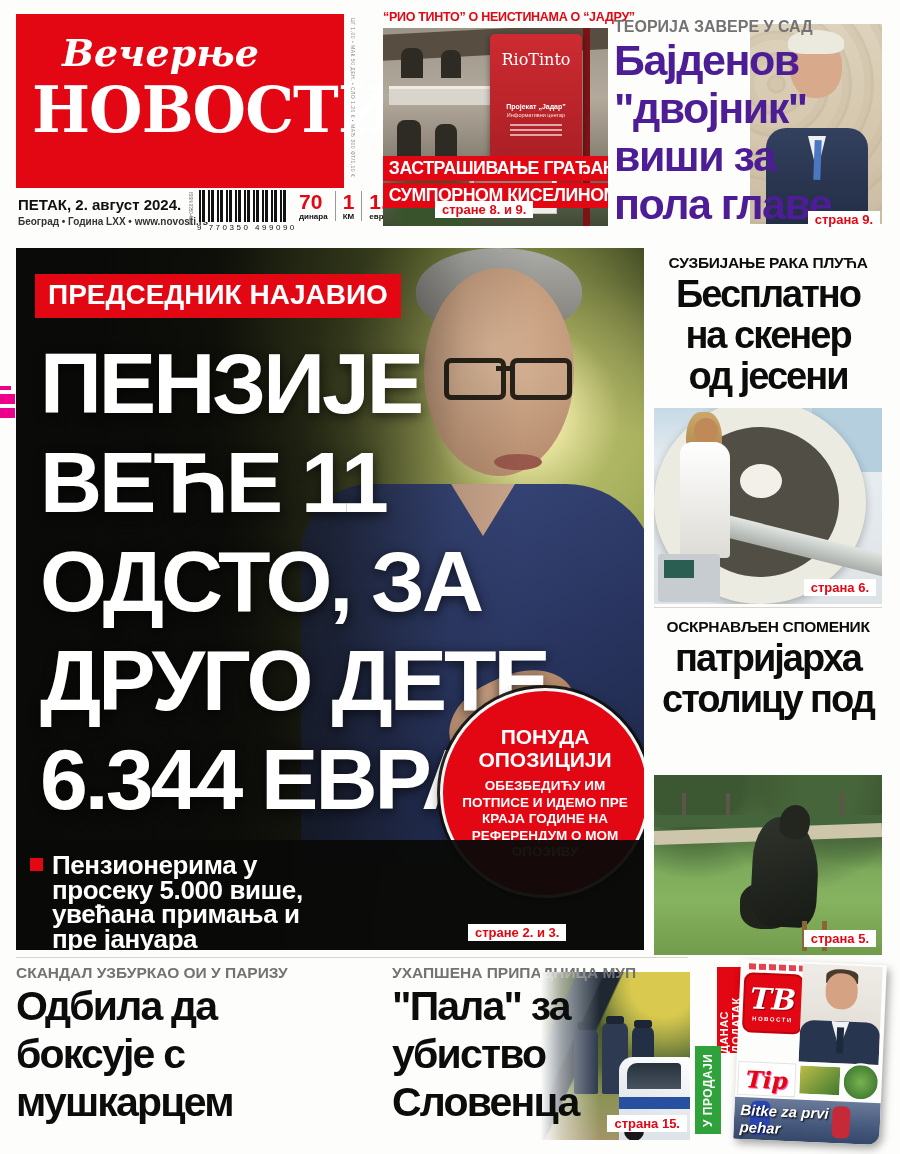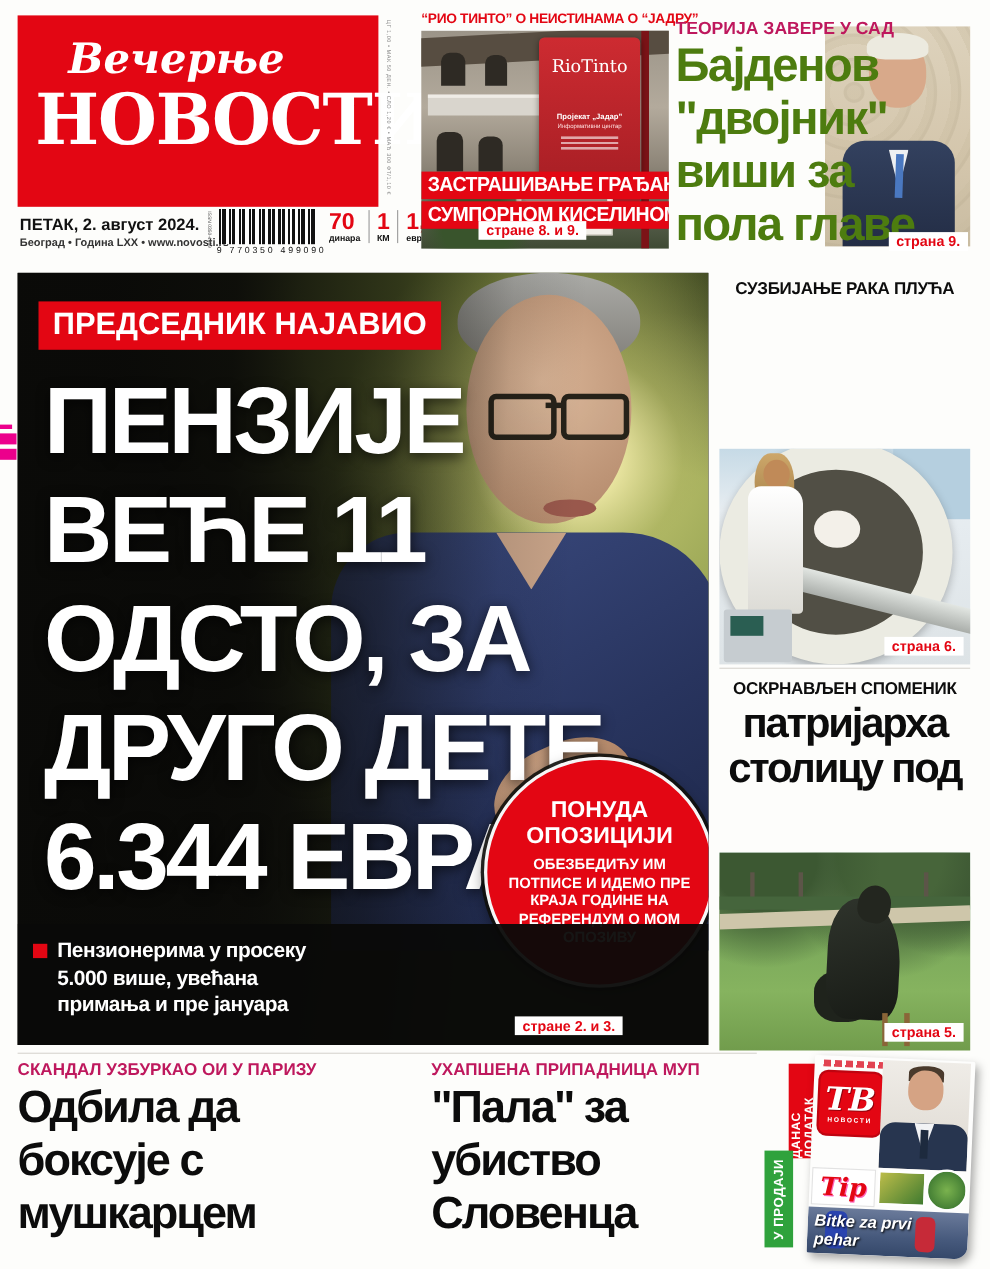--- a/index.html
+++ b/index.html
@@ -23,21 +23,21 @@
   .price-group{left:292px;top:191px;display:flex;}
   .price{padding:0 7px;text-align:left;}
   .price + .price{border-left:1px solid #999;}
   .price-val{color:#e30613;font-weight:bold;font-size:21px;line-height:21px;}
   .price-unit{color:#111;font-weight:bold;font-size:8px;}
 
   .reg-mark{left:0;background:#ec008c;}
 
   
   .chip{background:#fff;color:#e30613;font-weight:bold;font-size:13px;padding:1px 7px;white-space:nowrap;}
-  .kicker-black{font-weight:bold;color:#be185d;white-space:nowrap;}
+  .kicker-black{font-weight:bold;color:#737373;white-space:nowrap;}
   .hairline{background:#d8d5cf;}
 
   
   .rio-card{left:383px;top:8px;width:225px;height:218px;}
   .rio-kicker{left:0;top:2px;width:100%;text-align:center;color:#e30613;font-weight:bold;font-size:12.5px;
               letter-spacing:-0.3px;white-space:nowrap;}
   .rio-photo{left:0;top:20px;right:0;bottom:0;overflow:hidden;
      background:linear-gradient(180deg,#9b9488 0%,#b3aa9c 35%,#8d8578 62%,#5e6452 82%,#3f4a34 100%);}
   .rio-roof{left:-6px;top:0;width:120%;height:26px;background:#574d41;transform:rotate(-3deg);}
   .rio-balcony{left:6px;top:58px;width:120px;height:16px;background:#d9d5cd;border-top:3px solid #efece6;}
@@ -67,21 +67,21 @@
   .biden-curtain{left:0;top:0;width:100%;height:100%;opacity:.35;
      background:repeating-radial-gradient(circle at 20% 30%,#c9bca0 0 6px,#b9ac90 7px 9px,transparent 10px 22px);}
   .biden-suit{left:16px;bottom:0;width:102px;height:96px;background:linear-gradient(180deg,#33415f,#232d45);
      border-radius:20px 20px 0 0;}
   .biden-shirt{left:58px;bottom:52px;width:18px;height:36px;background:#eef0f2;
      clip-path:polygon(0 0,100% 0,50% 100%);}
   .biden-tie{left:64px;bottom:44px;width:7px;height:40px;background:#4a78c0;transform:rotate(2deg);}
   .biden-head{left:40px;top:12px;width:52px;height:62px;border-radius:46%;background:#d8a98a;}
   .biden-hair{left:38px;top:6px;width:56px;height:24px;border-radius:50% 50% 30% 30%;background:#eceadf;}
   .biden-kicker{left:0;top:10px;font-size:16px;}
-  .biden-headline{left:0;top:28px;font-weight:bold;font-size:43px;line-height:48px;color:#4d7c0f;
+  .biden-headline{left:0;top:28px;font-weight:bold;font-size:43px;line-height:48px;color:#4c1d95;
      letter-spacing:-1.5px;white-space:nowrap;}
   .biden-pageref{right:2px;bottom:6px;}
 
   
   .lead-card{left:16px;top:248px;width:628px;height:702px;overflow:hidden;background:#12120e;}
   .lead-photo{left:0;top:0;right:0;bottom:0;
     background:
       radial-gradient(circle at 81% 24%,rgba(240,234,166,0.95) 0 5%,rgba(206,206,120,0.55) 13%,rgba(0,0,0,0) 30%),
       radial-gradient(circle at 60% 6%,#5f6c2e 0 16%,rgba(0,0,0,0) 38%),
       radial-gradient(circle at 93% 40%,#8c9c4c 0 14%,rgba(0,0,0,0) 34%),
@@ -110,21 +110,21 @@
      letter-spacing:-3px;white-space:nowrap;text-shadow:0 3px 12px rgba(0,0,0,0.65);}
   .lead-badge{left:424px;top:440px;width:204px;height:204px;border-radius:50%;background:#e30613;
      border:3px solid #f6f6f6;box-shadow:0 0 0 3px rgba(15,15,12,0.9),0 5px 14px rgba(0,0,0,0.5);
      display:flex;flex-direction:column;align-items:center;justify-content:center;text-align:center;}
   .badge-title{color:#fff;font-weight:bold;font-size:21px;line-height:23px;width:150px;margin-bottom:7px;}
   .badge-text{color:#fff;font-weight:bold;font-size:13.5px;line-height:16.5px;width:168px;}
   .lead-bullets{left:0;top:592px;width:628px;height:110px;background:rgba(10,10,8,0.95);
      display:flex;padding:13px 6px 0 14px;box-sizing:border-box;}
   .bullet{display:flex;width:300px;}
   .bullet-sq{width:13px;height:13px;background:#e30613;margin:5px 9px 0 0;flex:none;}
-  .bullet-text{color:#fff;font-weight:bold;font-size:19px;line-height:24.5px;letter-spacing:-0.4px;width:262px;}
+  .bullet-text{color:#fff;font-weight:bold;font-size:26px;line-height:24.5px;letter-spacing:-0.4px;width:262px;}
   .lead-pageref{left:452px;top:676px;}
 
   
   .rcol-card{left:654px;width:228px;text-align:center;}
   .rcol-kicker{width:100%;font-weight:bold;font-size:15.5px;color:#0d0d0d;letter-spacing:-0.3px;white-space:nowrap;}
   .rcol-headline{width:100%;font-weight:bold;font-size:38px;line-height:41px;color:#0c0c0c;letter-spacing:-2px;}
   .scan-photo{left:0;top:158px;width:228px;height:196px;overflow:hidden;text-align:left;
      background:linear-gradient(180deg,#c6dae6 0%,#e7edf1 28%,#dde3e6 100%);}
   .scan-window{right:0;top:0;width:70px;height:64px;background:#b5cfdf;}
   .scan-donut{left:0;top:-8px;width:158px;height:150px;border-radius:50%;border:27px solid #ebebe2;
@@ -347,20 +347,25 @@
       <div class="bullet">
         <div class="bullet-sq"></div>
         <div class="bullet-text">Пензионерима у просеку 5.000 више, увећана примања и пре јануара</div>
       </div>
     </div>
     <div class="abs chip lead-pageref">стране 2. и 3.</div>
   </div>
 
   <div class="abs rcol-card" style="top:250px;height:354px;">
     <div class="abs rcol-kicker" style="top:4px;left:0;">СУЗБИЈАЊЕ РАКА ПЛУЋА</div>
+    <div class="abs" style="top:24px;left:0;width:100%;">
+      <div class="rcol-headline">Бесплатно</div>
+      <div class="rcol-headline">на скенер</div>
+      <div class="rcol-headline">од јесени</div>
+    </div>
     <div class="abs scan-photo">
       <div class="abs scan-window"></div>
       <div class="abs scan-donut"></div>
       <div class="abs scan-head"></div>
       <div class="abs scan-table"></div>
       <div class="abs nurse-hair"></div>
       <div class="abs nurse-head"></div>
       <div class="abs nurse-coat"></div>
       <div class="abs scan-cart">
         <div class="abs cart-screen"></div>
@@ -398,20 +403,38 @@
   <div class="abs bl-card">
     <div class="abs kicker-black bcard-kicker">СКАНДАЛ УЗБУРКАО ОИ У ПАРИЗУ</div>
     <div class="abs bcard-headline">
       <div>Одбила да</div>
       <div>боксује с</div>
       <div>мушкарцем</div>
     </div>
   </div>
 
   <div class="abs bc-card">
+    <div class="abs mup-photo photo-fade">
+      <div class="abs mup-rail"></div>
+      <div class="abs officer" style="left:34px;top:56px;width:24px;height:66px;">
+        <div class="abs officer-cap" style="left:3px;top:-6px;width:18px;"></div>
+      </div>
+      <div class="abs officer" style="left:62px;top:50px;width:26px;height:72px;background:#2d3a52;">
+        <div class="abs officer-cap" style="left:4px;top:-6px;width:18px;"></div>
+      </div>
+      <div class="abs officer" style="left:92px;top:54px;width:22px;height:64px;background:#232f44;">
+        <div class="abs officer-cap" style="left:2px;top:-6px;width:18px;"></div>
+      </div>
+      <div class="abs mup-car">
+        <div class="abs mup-car-window"></div>
+        <div class="abs mup-car-stripe"></div>
+        <div class="abs mup-car-wheel"></div>
+      </div>
+      <div class="abs chip mup-pageref">страна 15.</div>
+    </div>
     <div class="abs kicker-black bcard-kicker">УХАПШЕНА ПРИПАДНИЦА МУП</div>
     <div class="abs bcard-headline">
       <div>"Пала" за</div>
       <div>убиство</div>
       <div>Словенца</div>
     </div>
   </div>
 
   <div class="abs strip strip-red">ДАНАС ДОДАТАК</div>
   <div class="abs strip strip-green">У ПРОДАЈИ</div>

